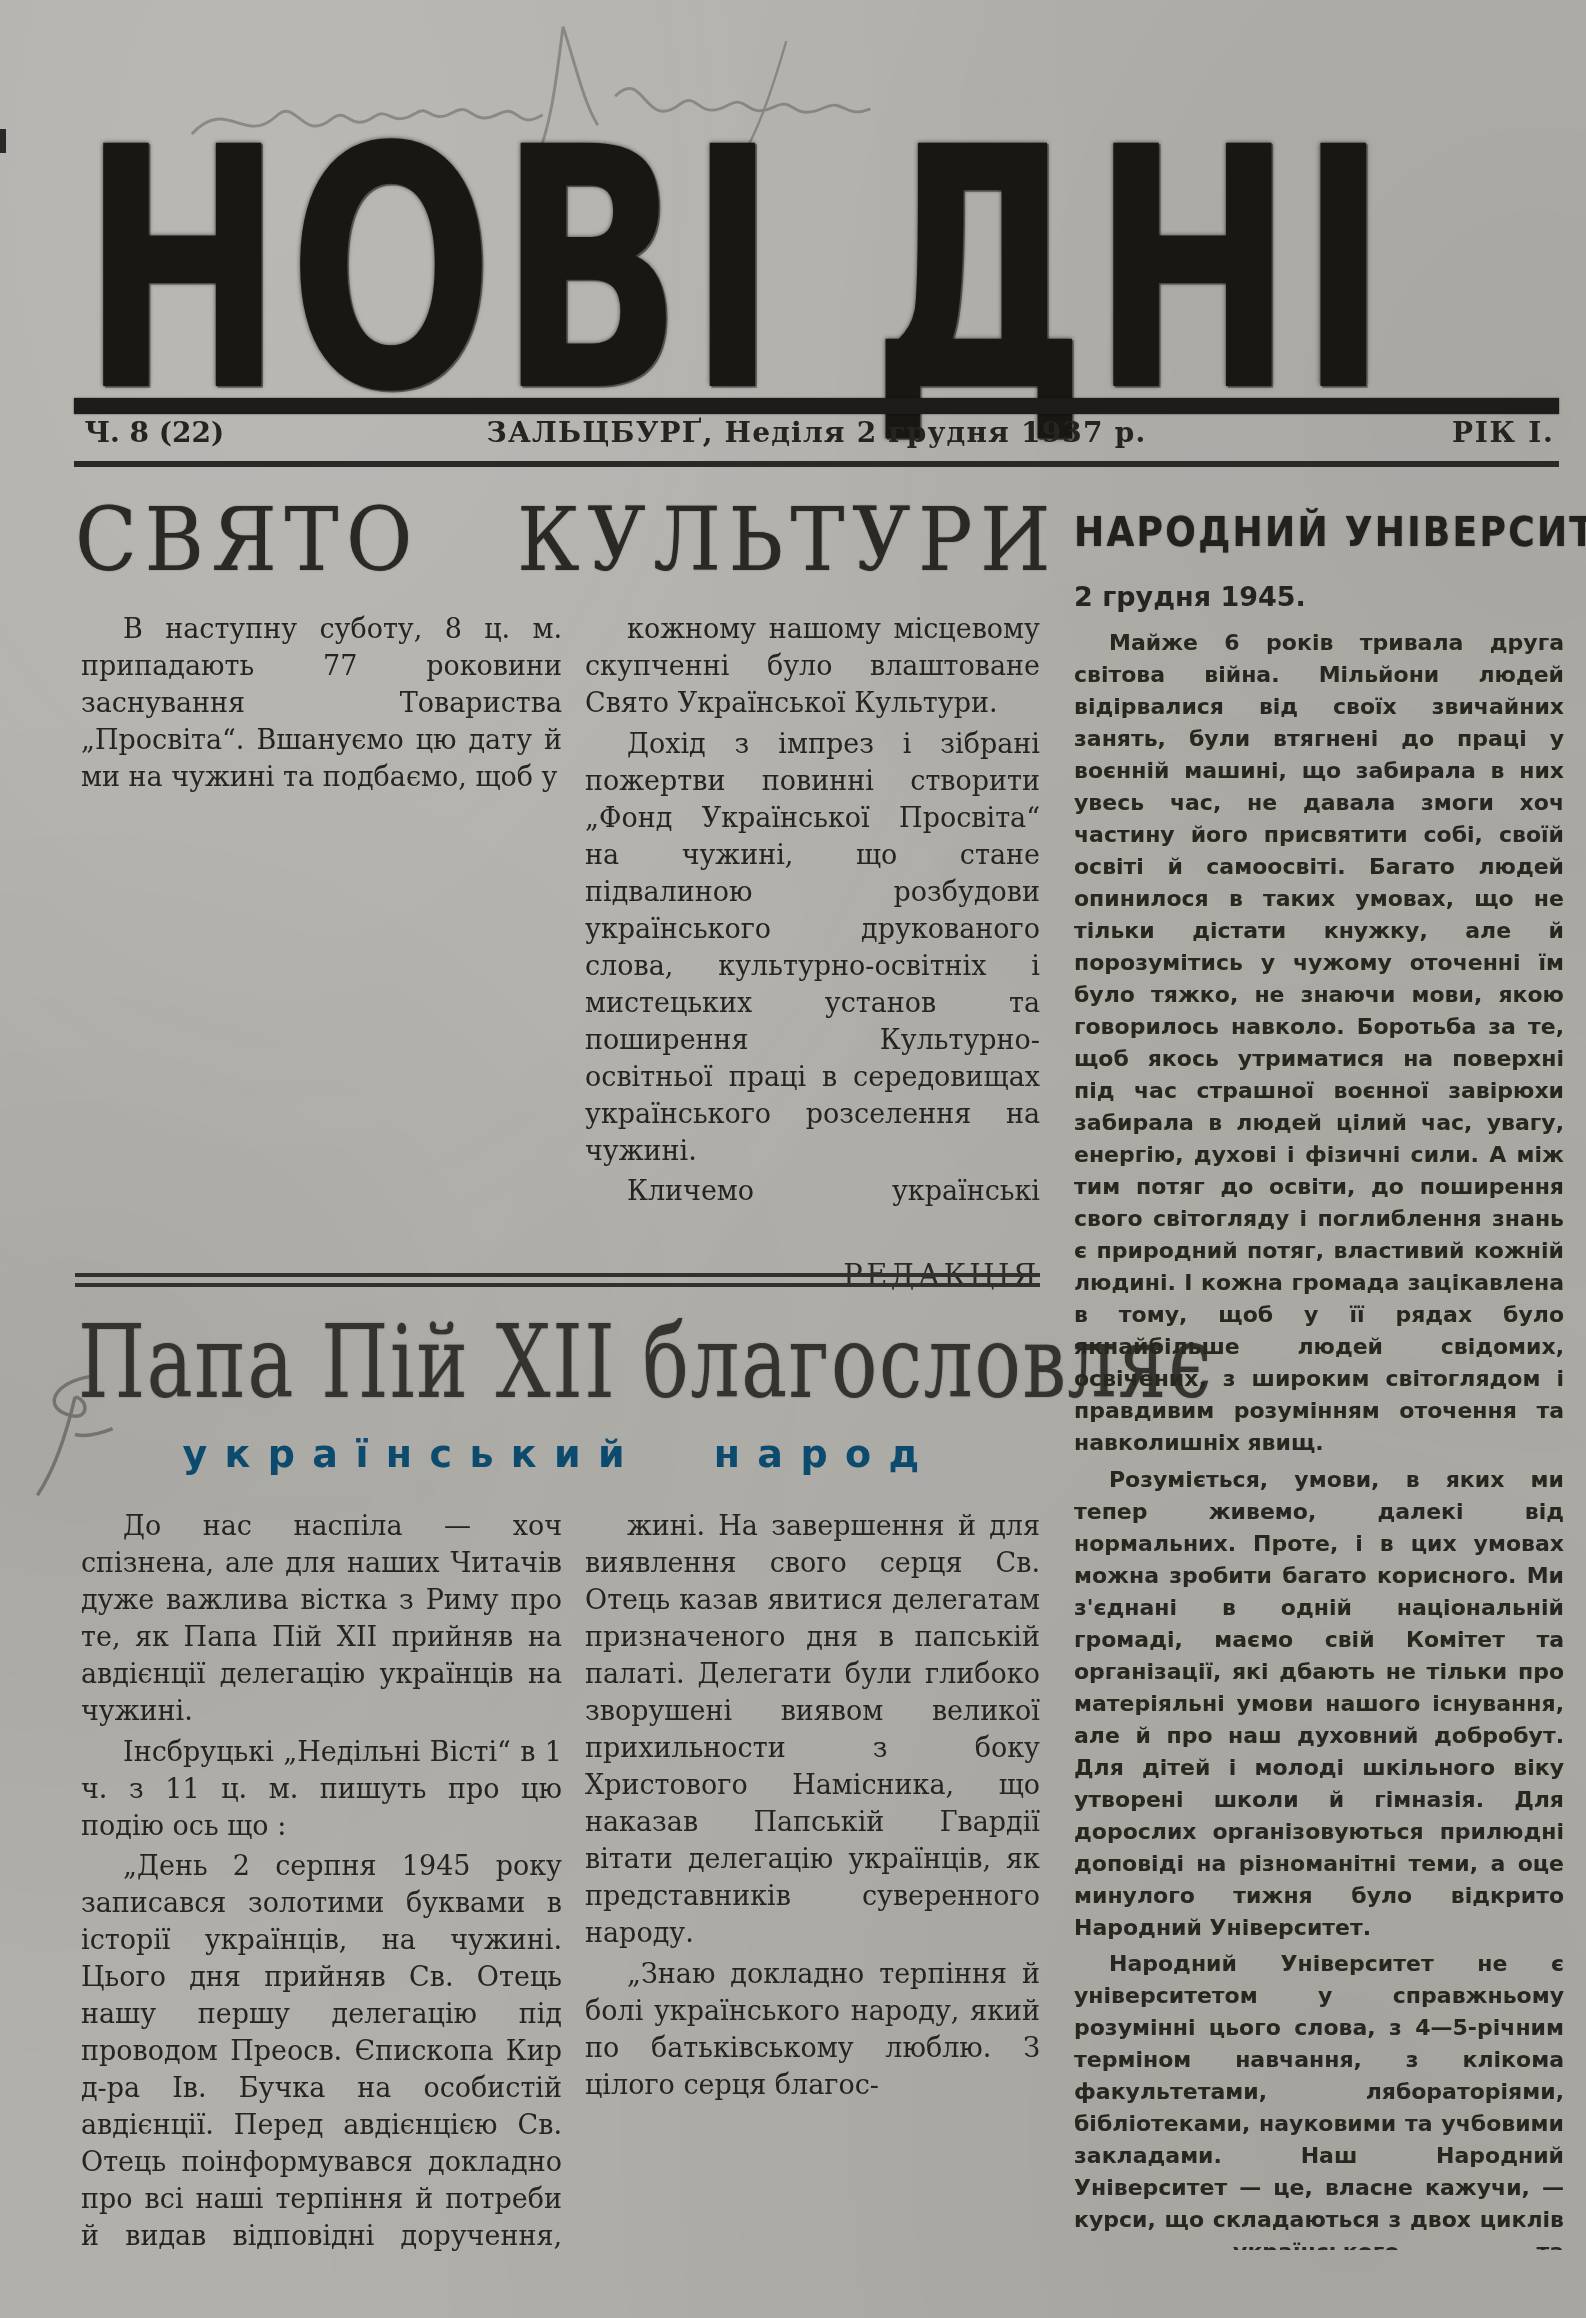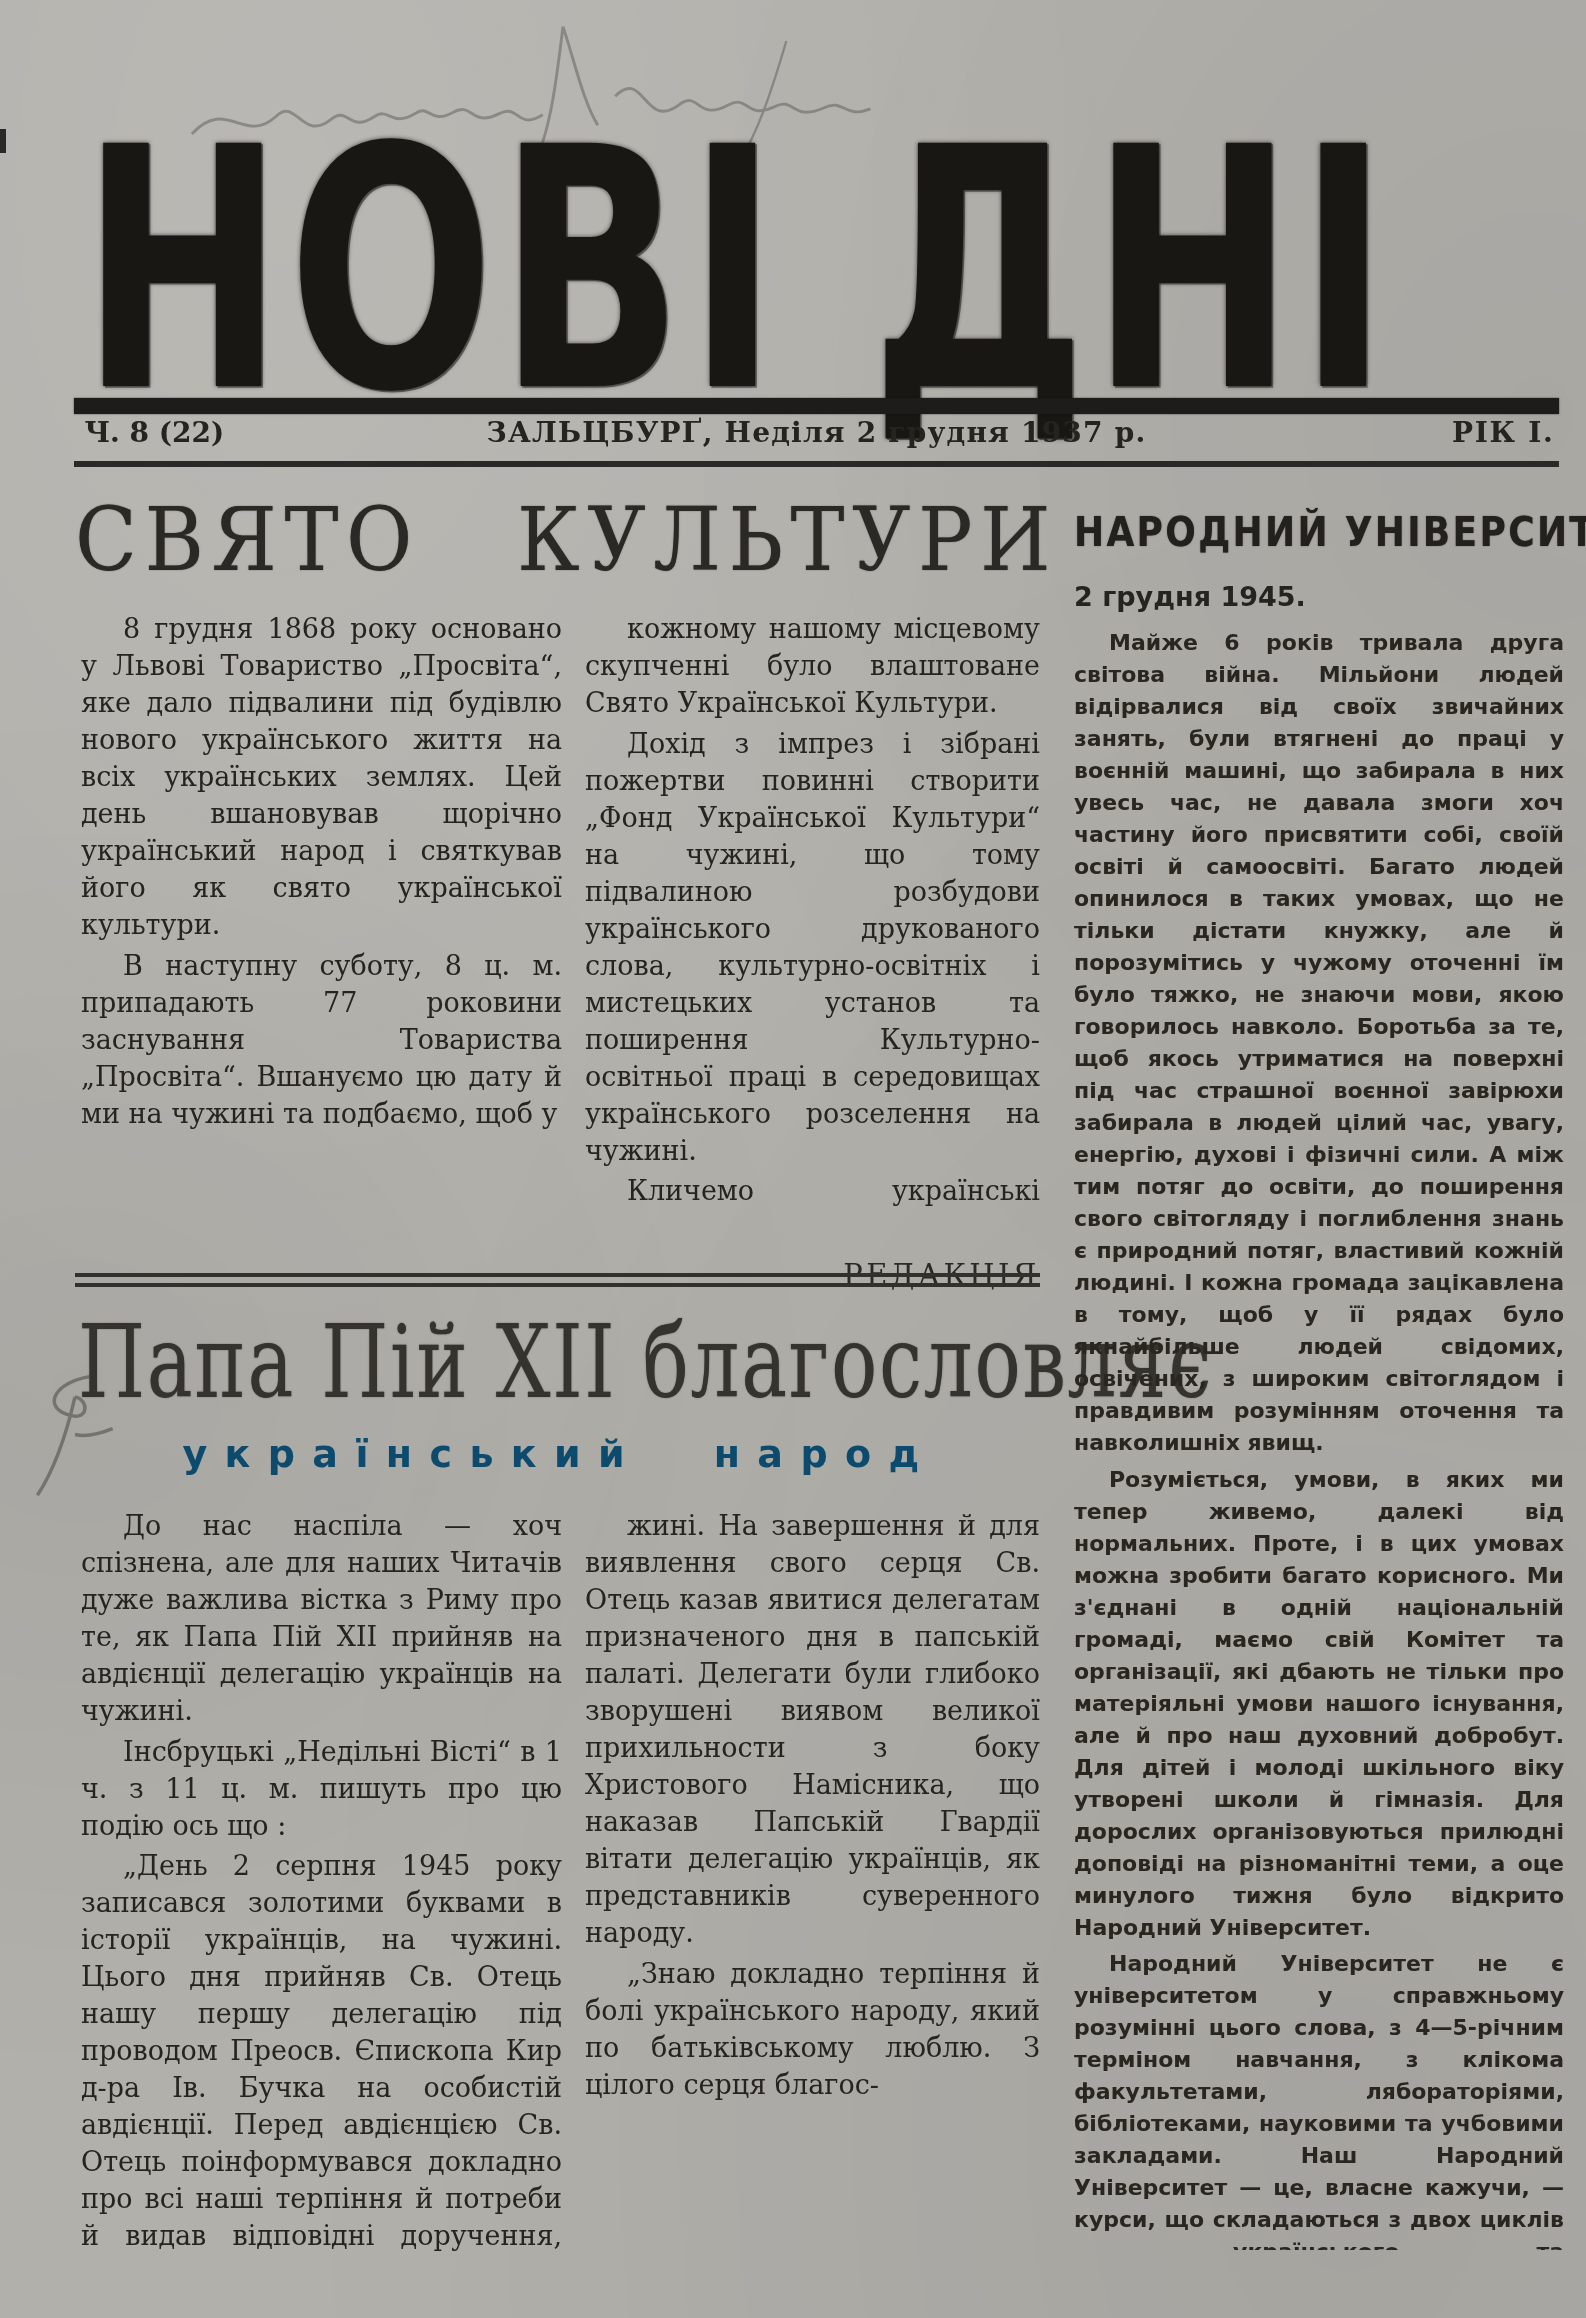--- a/index.html
+++ b/index.html
@@ -111,26 +111,25 @@
 <div class="abs rule-thick"></div>
 <div class="abs dateline">
   <span class="issue">Ч. 8 (22)</span>
   <span class="place">ЗАЛЬЦБУРҐ, Неділя 2 грудня 1937 р.</span>
   <span class="year">РІК І.</span>
 </div>
 <div class="abs rule-thin"></div>
 
 <div class="abs a1-title noselect">СВЯТО КУЛЬТУРИ</div>
 <div class="abs col a1-col1">
-    <p>8 грудня 1868 року основано у Львові Товариство „Просвіта“, яке дало підвалини під будівлю нового українського життя на всіх українських землях. Цей день вшановував щорічно український народ і святкував його як свято української культури.</p>
     <p>В наступну суботу, 8 ц. м. припадають 77 роковини заснування Товариства „Просвіта“. Вшануємо цю дату й ми на чужині та подбаємо, щоб у</p>
   </div>
 <div class="abs col a1-col2">
     <p>кожному нашому місцевому скупченні було влаштоване Свято Української Культури.</p>
-    <p>Дохід з імпрез і зібрані пожертви повинні створити „Фонд Української Культури“ на чужині, що тому підвалиною розбудови українського друкованого слова, культурно-освітніх і мистецьких установ та поширення Культурно-освітньої праці в середовищах українського розселення на чужині.</p>
+    <p>Дохід з імпрез і зібрані пожертви повинні створити „Фонд Української Просвіта“ на чужині, що стане підвалиною розбудови українського друкованого слова, культурно-освітніх і мистецьких установ та поширення Культурно-освітньої праці в середовищах українського розселення на чужині.</p>
     <p>Кличемо українські середовища влаштувати сзяткування 8 грудня.</p>
   </div>
 <div class="abs a1-sig">РЕДАКЦІЯ</div>
 
 <div class="abs double-rule"></div>
 
 <div class="abs a2-title noselect">Папа Пій XII благословляє</div>
 <svg class="abs hand-margin noselect" viewBox="0 0 190 240">
   <path d="M120 20 C 60 30, 40 70, 80 85 C 120 100, 120 60, 95 55 M 95 55 C 80 120, 60 180, 30 225
            M 95 120 C 115 125, 140 118, 160 110" fill="none" stroke="#4a4845" stroke-width="6"></path>

